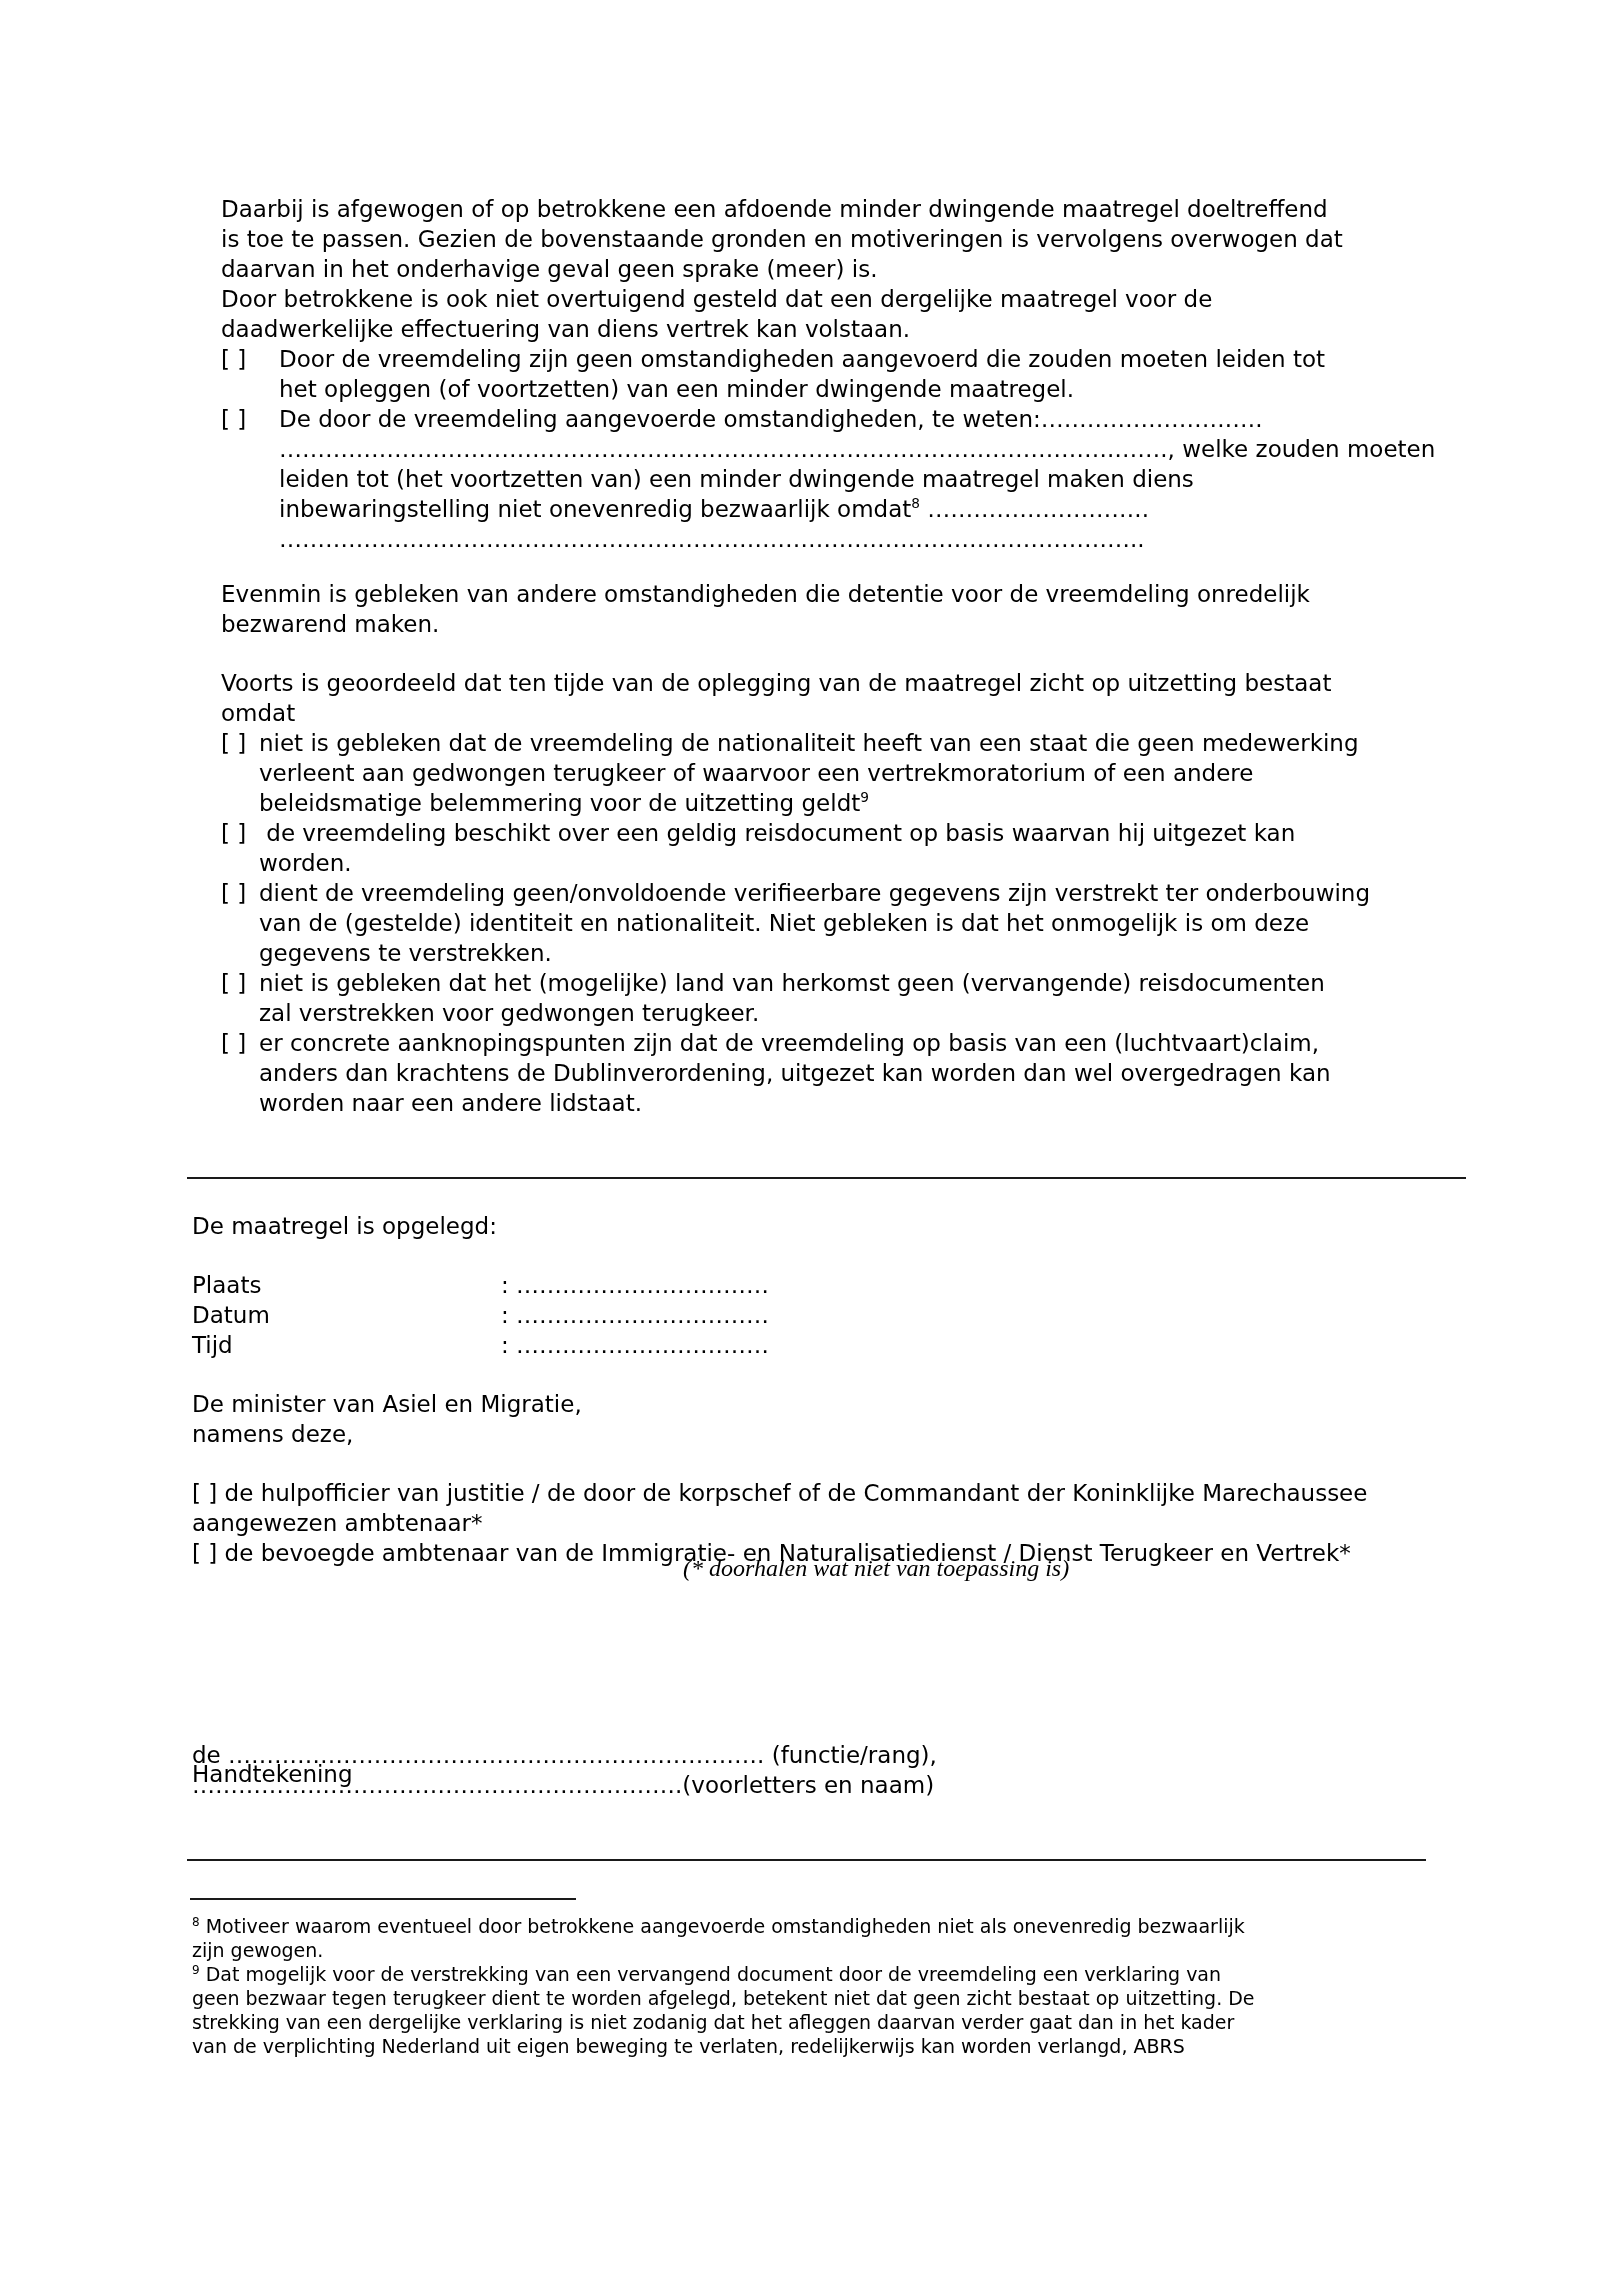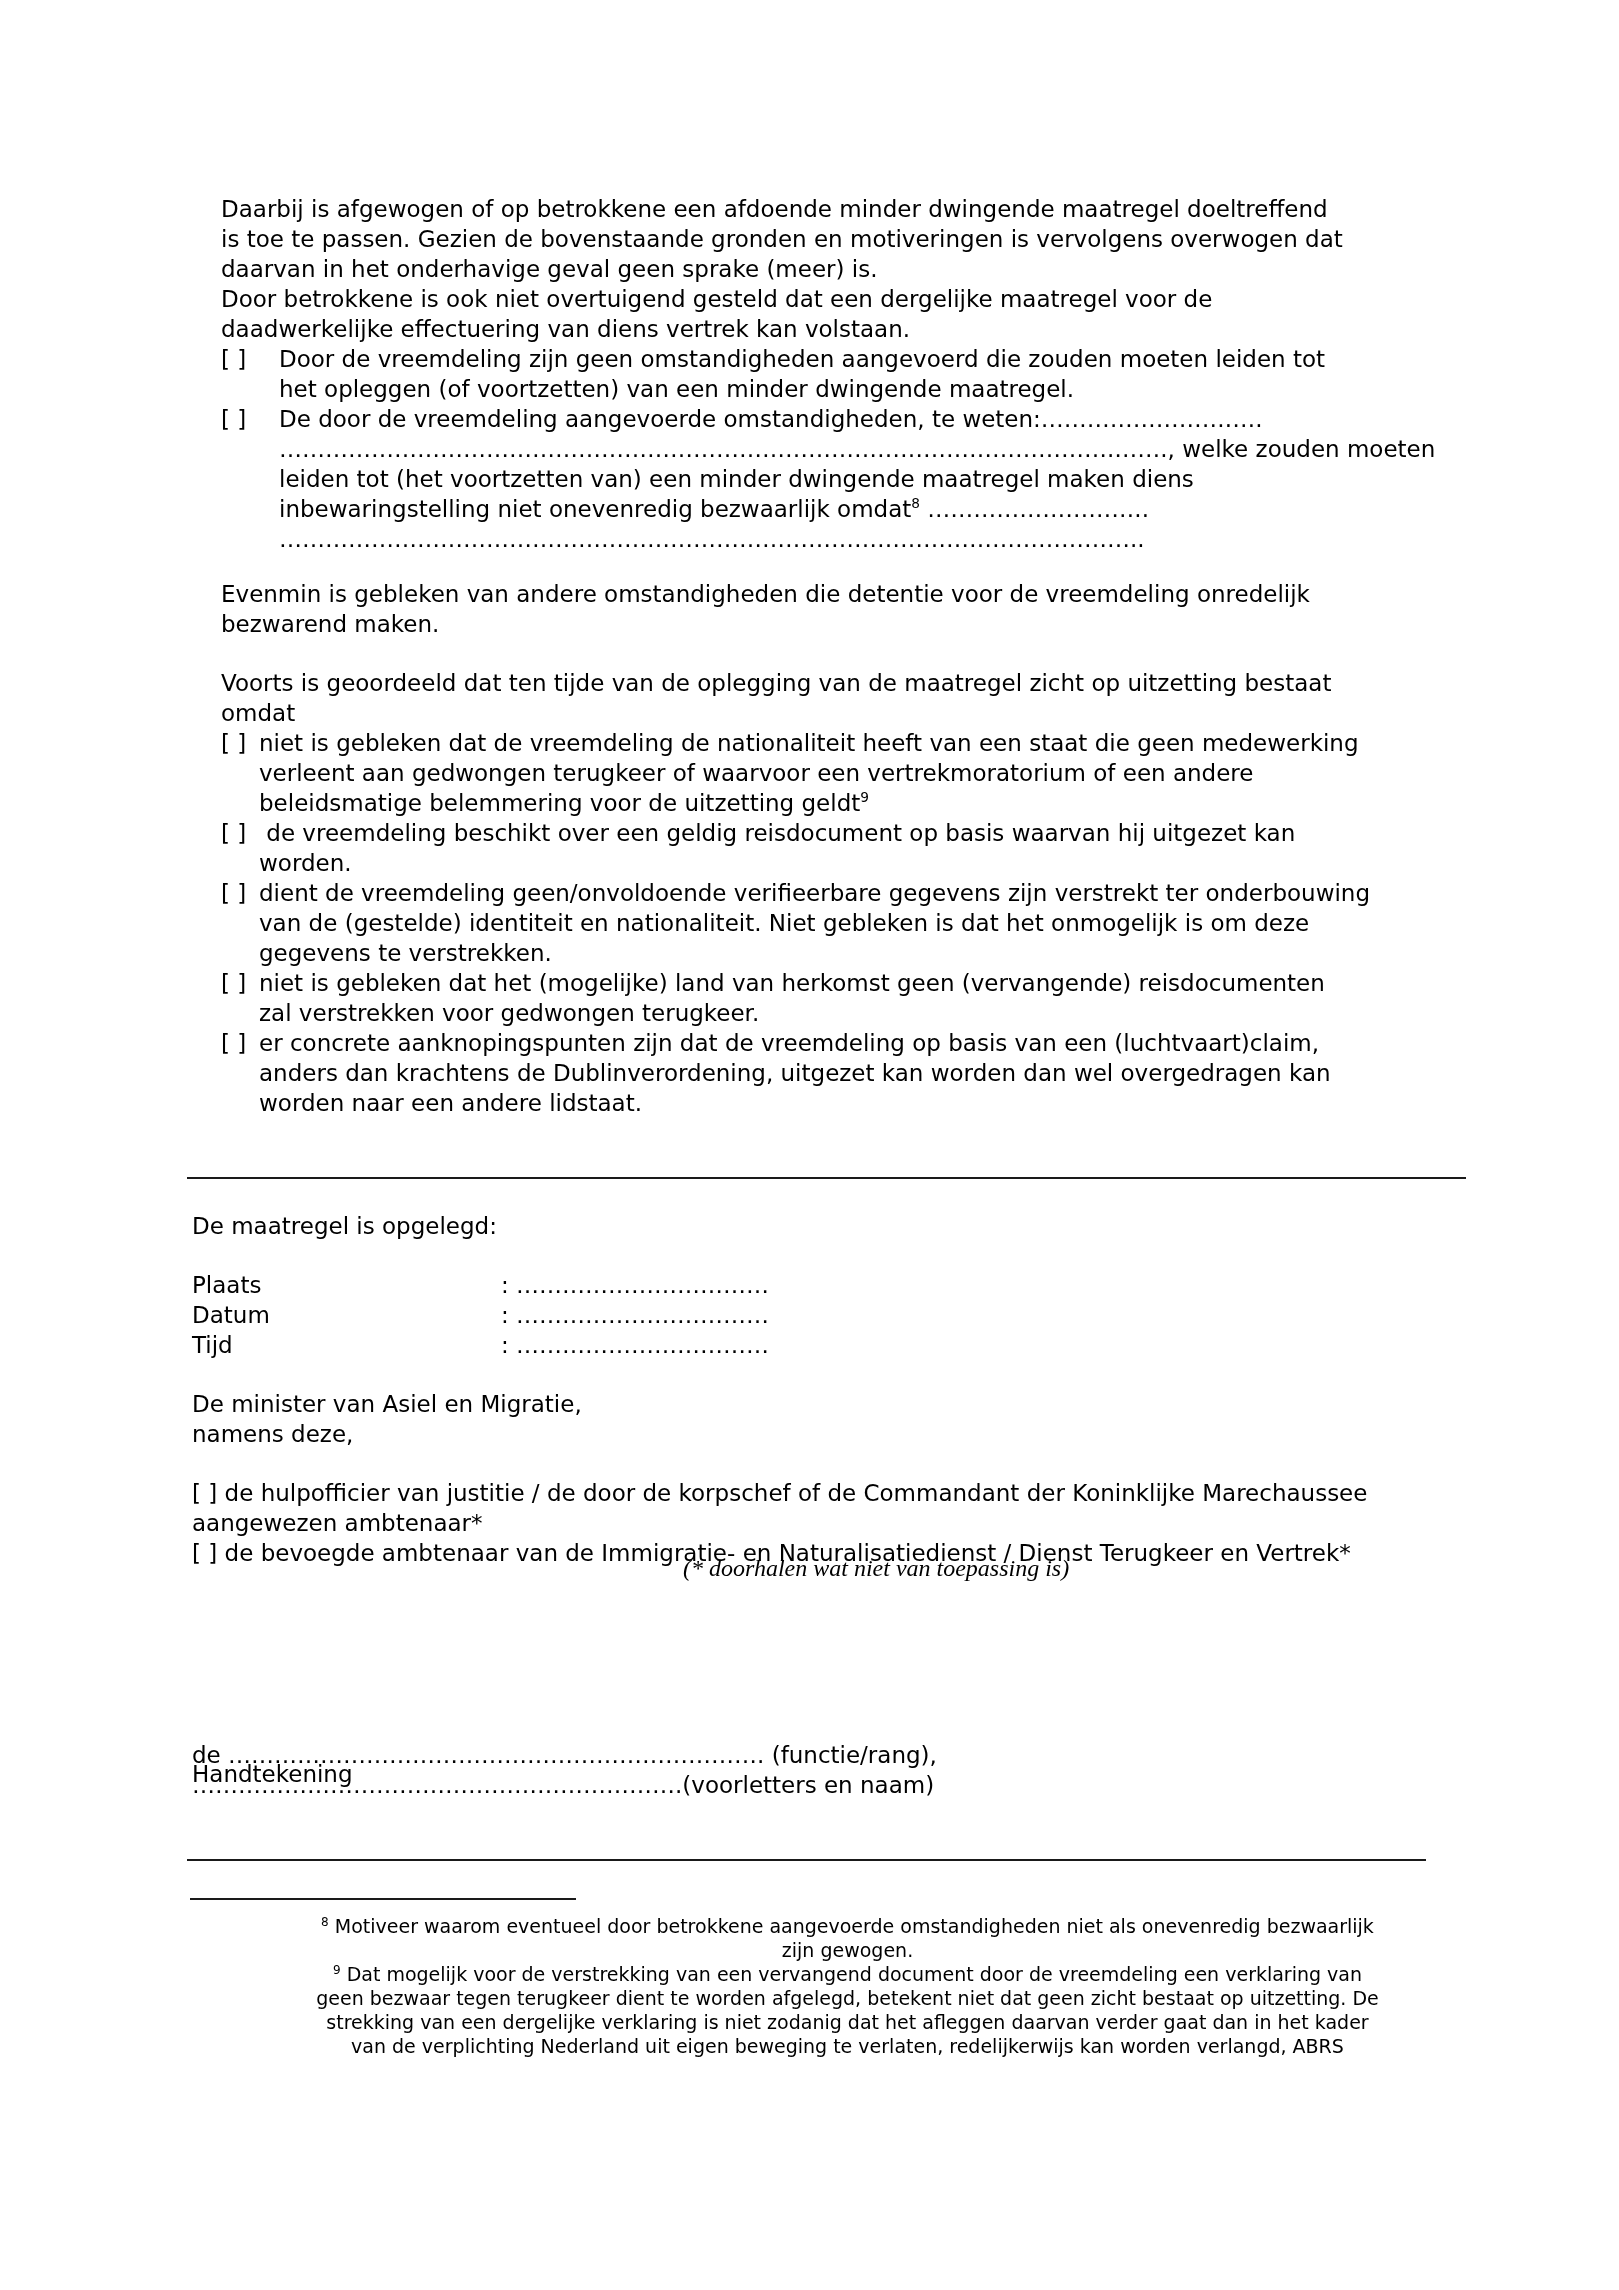--- a/index.html
+++ b/index.html
@@ -12,21 +12,21 @@
   .cb { display: inline-block; width: 58px; }
   .ind { padding-left: 58px; }
   .cb2 { display: inline-block; width: 38px; }
   .ind2 { padding-left: 38px; }
   sup { font-size: 13.7px; vertical-align: 9.1px; line-height: 0; }
   .rule { position: absolute; height: 1.8px; background: #1a1a1a; }
   .sig { position: absolute; left: 192px; line-height: 30px; white-space: nowrap; }
   .field-row { height: 30px; }
   .field-label { display: inline-block; width: 309px; }
   .note { font-style: italic; position: absolute; left: 683px; font-size: 24px; font-family: Liberation Serif, serif; }
-  .fn { position: absolute; left: 208px; width: 1279px; font-size: 19px; line-height: 24px; white-space: nowrap; text-align: center; }
+  .fn { position: absolute; left: 192px; width: 1279px; font-size: 19px; line-height: 24px; white-space: nowrap; }
   .fn sup { font-size: 12px; vertical-align: 7.3px; }
 </style>
 </head>
 <body>
 
 <div class="blk" style="top:194px;">
   <div class="line">Daarbij is afgewogen of op betrokkene een afdoende minder dwingende maatregel doeltreffend</div>
   <div class="line">is toe te passen. Gezien de bovenstaande gronden en motiveringen is vervolgens overwogen dat</div>
   <div class="line">daarvan in het onderhavige geval geen sprake (meer) is.</div>
   <div class="line">Door betrokkene is ook niet overtuigend gesteld dat een dergelijke maatregel voor de</div>

